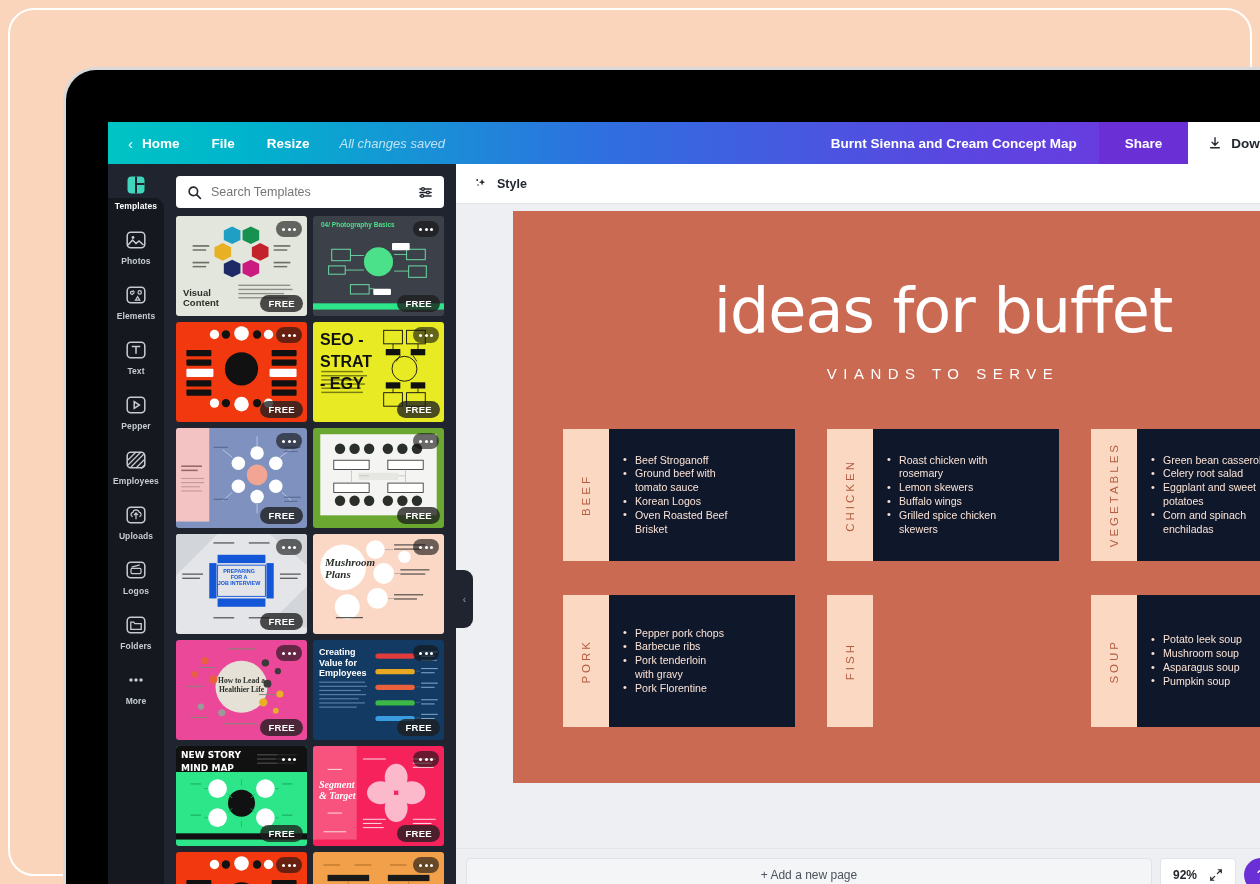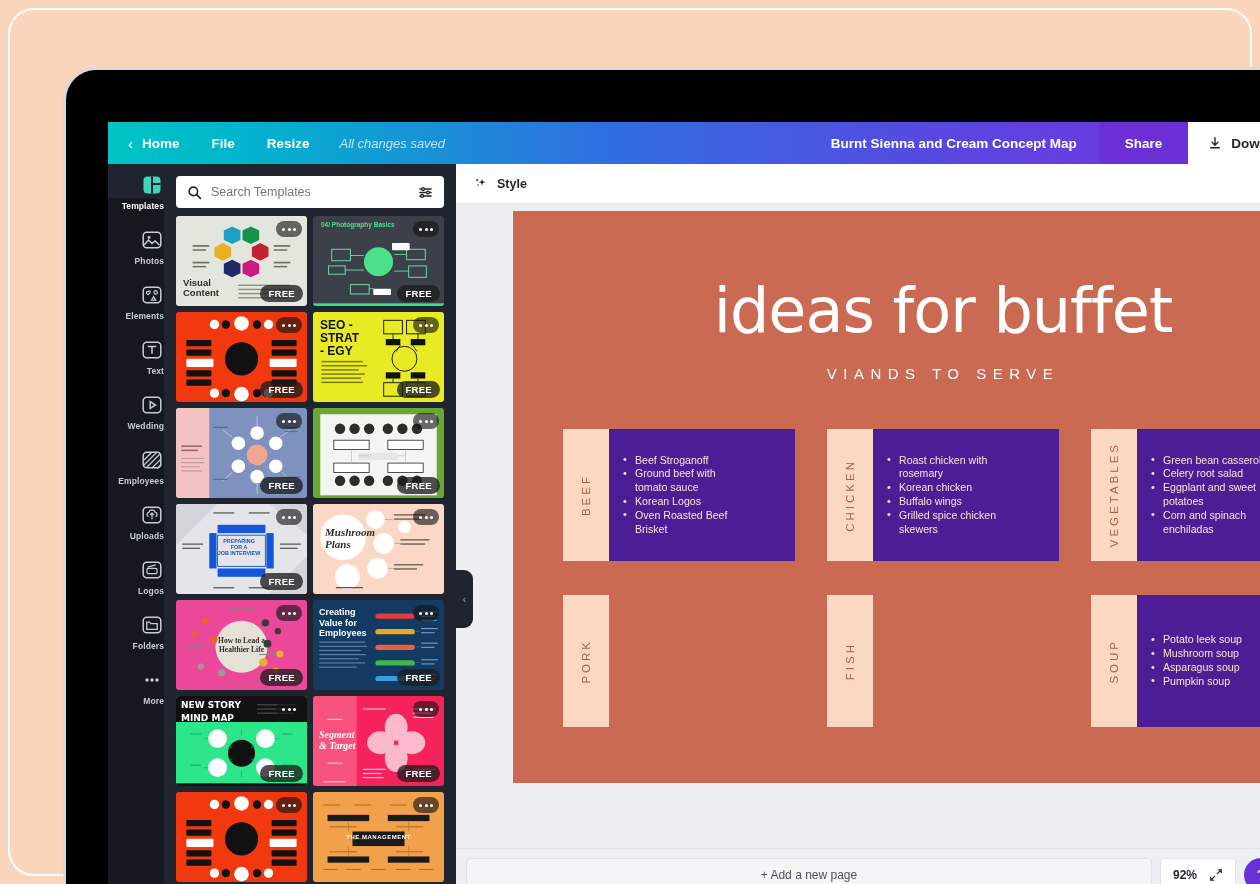--- a/index.html
+++ b/index.html
@@ -83,21 +83,21 @@
     background: #1f242e;
     z-index: 5;
   }
   .rail-inner {
     position: absolute; left: 0; top: 34px; width: 56px; bottom: 0;
     background: #15181f;
     border-top-right-radius: 10px;
   }
   .rail-item {
     position: relative;
-    display: flex; flex-direction: column; align-items: flex-end;
+    display: flex; flex-direction: column; align-items: center;
     gap: 4px;
     padding: 9px 0 8px;
     color: #c7ccd4;
     z-index: 2;
   }
   .rail-item.active { color: #ffffff; }
   .rail-label { font-size: 8.5px; font-weight: bold; letter-spacing: .1px; }
   .rail-ico { width: 24px; height: 24px; display: flex; align-items: center; justify-content: center; }
   .rail-ico svg { width: 24px; height: 24px; }
 
@@ -120,21 +120,21 @@
     font-family: "Liberation Sans", sans-serif;
     background: transparent;
   }
   .filter-ico { flex: 0 0 auto; }
 
   .tpl-grid {
     display: grid; grid-template-columns: 1fr 1fr;
     gap: 6px; padding: 0 12px;
   }
   .tpl-card {
-    position: relative; height: 90px; border-radius: 3px;
+    position: relative; height: 100px; border-radius: 3px;
     overflow: hidden; background: #333;
   }
   .tpl-dots {
     position: absolute; right: 5px; top: 5px;
     width: 26px; height: 16px; border-radius: 8px;
     background: rgba(20,20,20,.62);
     display: flex; align-items: center; justify-content: center; gap: 2.5px;
   }
   .tpl-dots i { width: 3px; height: 3px; border-radius: 50%; background: #fff; display:block; }
   .tpl-free {
@@ -208,21 +208,21 @@
   .card { display: flex; height: 132px; }
   .card-tab {
     width: 46px; background: #fbd8c2;
     display: flex; align-items: center; justify-content: center;
   }
   .card-tab span {
     writing-mode: vertical-rl; transform: rotate(180deg);
     font-size: 11.5px; letter-spacing: 3px; color: #b35c42; font-weight: normal;
   }
   .card-body {
-    flex: 1; background: #4c1d95;
+    flex: 1; background: #0f172a;
     display: flex; align-items: center;
     padding: 6px 10px 6px 14px;
   }
   .card-body ul { list-style: none; }
   .card-body li {
     position: relative;
     font-size: 10.6px; line-height: 13.3px; color: #fbe3d6;
     padding-left: 12px; margin-bottom: 0.5px;
   }
   .card-body li::before {
@@ -339,21 +339,21 @@
         <span class="rail-label">Text</span>
       </div>
 
       <div class="rail-item">
         <span class="rail-ico">
           <svg viewBox="0 0 24 24" fill="none" stroke="#c7ccd4" stroke-width="1.5">
               <rect x="3.2" y="4.2" width="17.6" height="15.6" rx="3.5"></rect>
               <path d="M10.2 8.6l5.2 3.4-5.2 3.4z"></path>
             </svg>
         </span>
-        <span class="rail-label">Wedding</span>
+        <span class="rail-label">Pepper</span>
       </div>
 
       <div class="rail-item">
         <span class="rail-ico">
           <svg viewBox="0 0 24 24" fill="none" stroke="#c7ccd4" stroke-width="1.3">
               <rect x="3.2" y="4.2" width="17.6" height="15.6" rx="3.5" stroke-width="1.5"></rect>
               <path d="M4 12l8-8M4 17l13-13M7 19l13-13M12 20l8.5-8.5M17 20.5l4-4"></path>
             </svg>
         </span>
         <span class="rail-label">Employees</span>
@@ -549,21 +549,21 @@
               </g>
             <g fill="#7a7c10">
                 <rect x="8" y="47" width="40" height="1.4"></rect>
                 <rect x="8" y="51" width="44" height="1.4"></rect>
                 <rect x="8" y="55" width="36" height="1.4"></rect>
                 <rect x="8" y="59" width="42" height="1.4"></rect>
                 <rect x="8" y="63" width="38" height="1.4"></rect>
                 <rect x="8" y="67" width="40" height="1.4"></rect>
               </g>
           </svg>
-          <div class="tpl-thumb-title" style="left:7px;top:7px;font-size:12px;line-height:13px;color:#111;white-space:pre-line;">SEO -
+          <div class="tpl-thumb-title" style="left:7px;top:7px;font-size:16px;line-height:22px;color:#111;white-space:pre-line;">SEO -
 STRAT
 - EGY</div>
           <div class="tpl-dots">
               <i></i>
               <i></i>
               <i></i>
             </div>
           <div class="tpl-free">FREE</div>
         </div>
 
@@ -1006,21 +1006,21 @@
             </div>
 
             <div class="card">
               <div class="card-tab">
                   <span>CHICKEN</span>
                 </div>
               <div class="card-body">
                 <ul>
                   <li>Roast chicken with</li>
                   <li class="cont">rosemary</li>
-                  <li>Korean chicken</li>
+                  <li>Lemon skewers</li>
                   <li>Buffalo wings</li>
                   <li>Grilled spice chicken</li>
                   <li class="cont">skewers</li>
                 </ul>
               </div>
             </div>
 
             <div class="card">
               <div class="card-tab">
                   <span>VEGETABLES</span>
@@ -1034,20 +1034,29 @@
                   <li>Corn and spinach</li>
                   <li class="cont">enchiladas</li>
                 </ul>
               </div>
             </div>
 
             <div class="card">
               <div class="card-tab">
                   <span>PORK</span>
                 </div>
+              <div class="card-body">
+                <ul>
+                  <li>Pepper pork chops</li>
+                  <li>Barbecue ribs</li>
+                  <li>Pork tenderloin</li>
+                  <li class="cont">with gravy</li>
+                  <li>Pork Florentine</li>
+                </ul>
+              </div>
             </div>
 
             <div class="card">
               <div class="card-tab">
                   <span>FISH</span>
                 </div>
             </div>
 
             <div class="card">
               <div class="card-tab">

